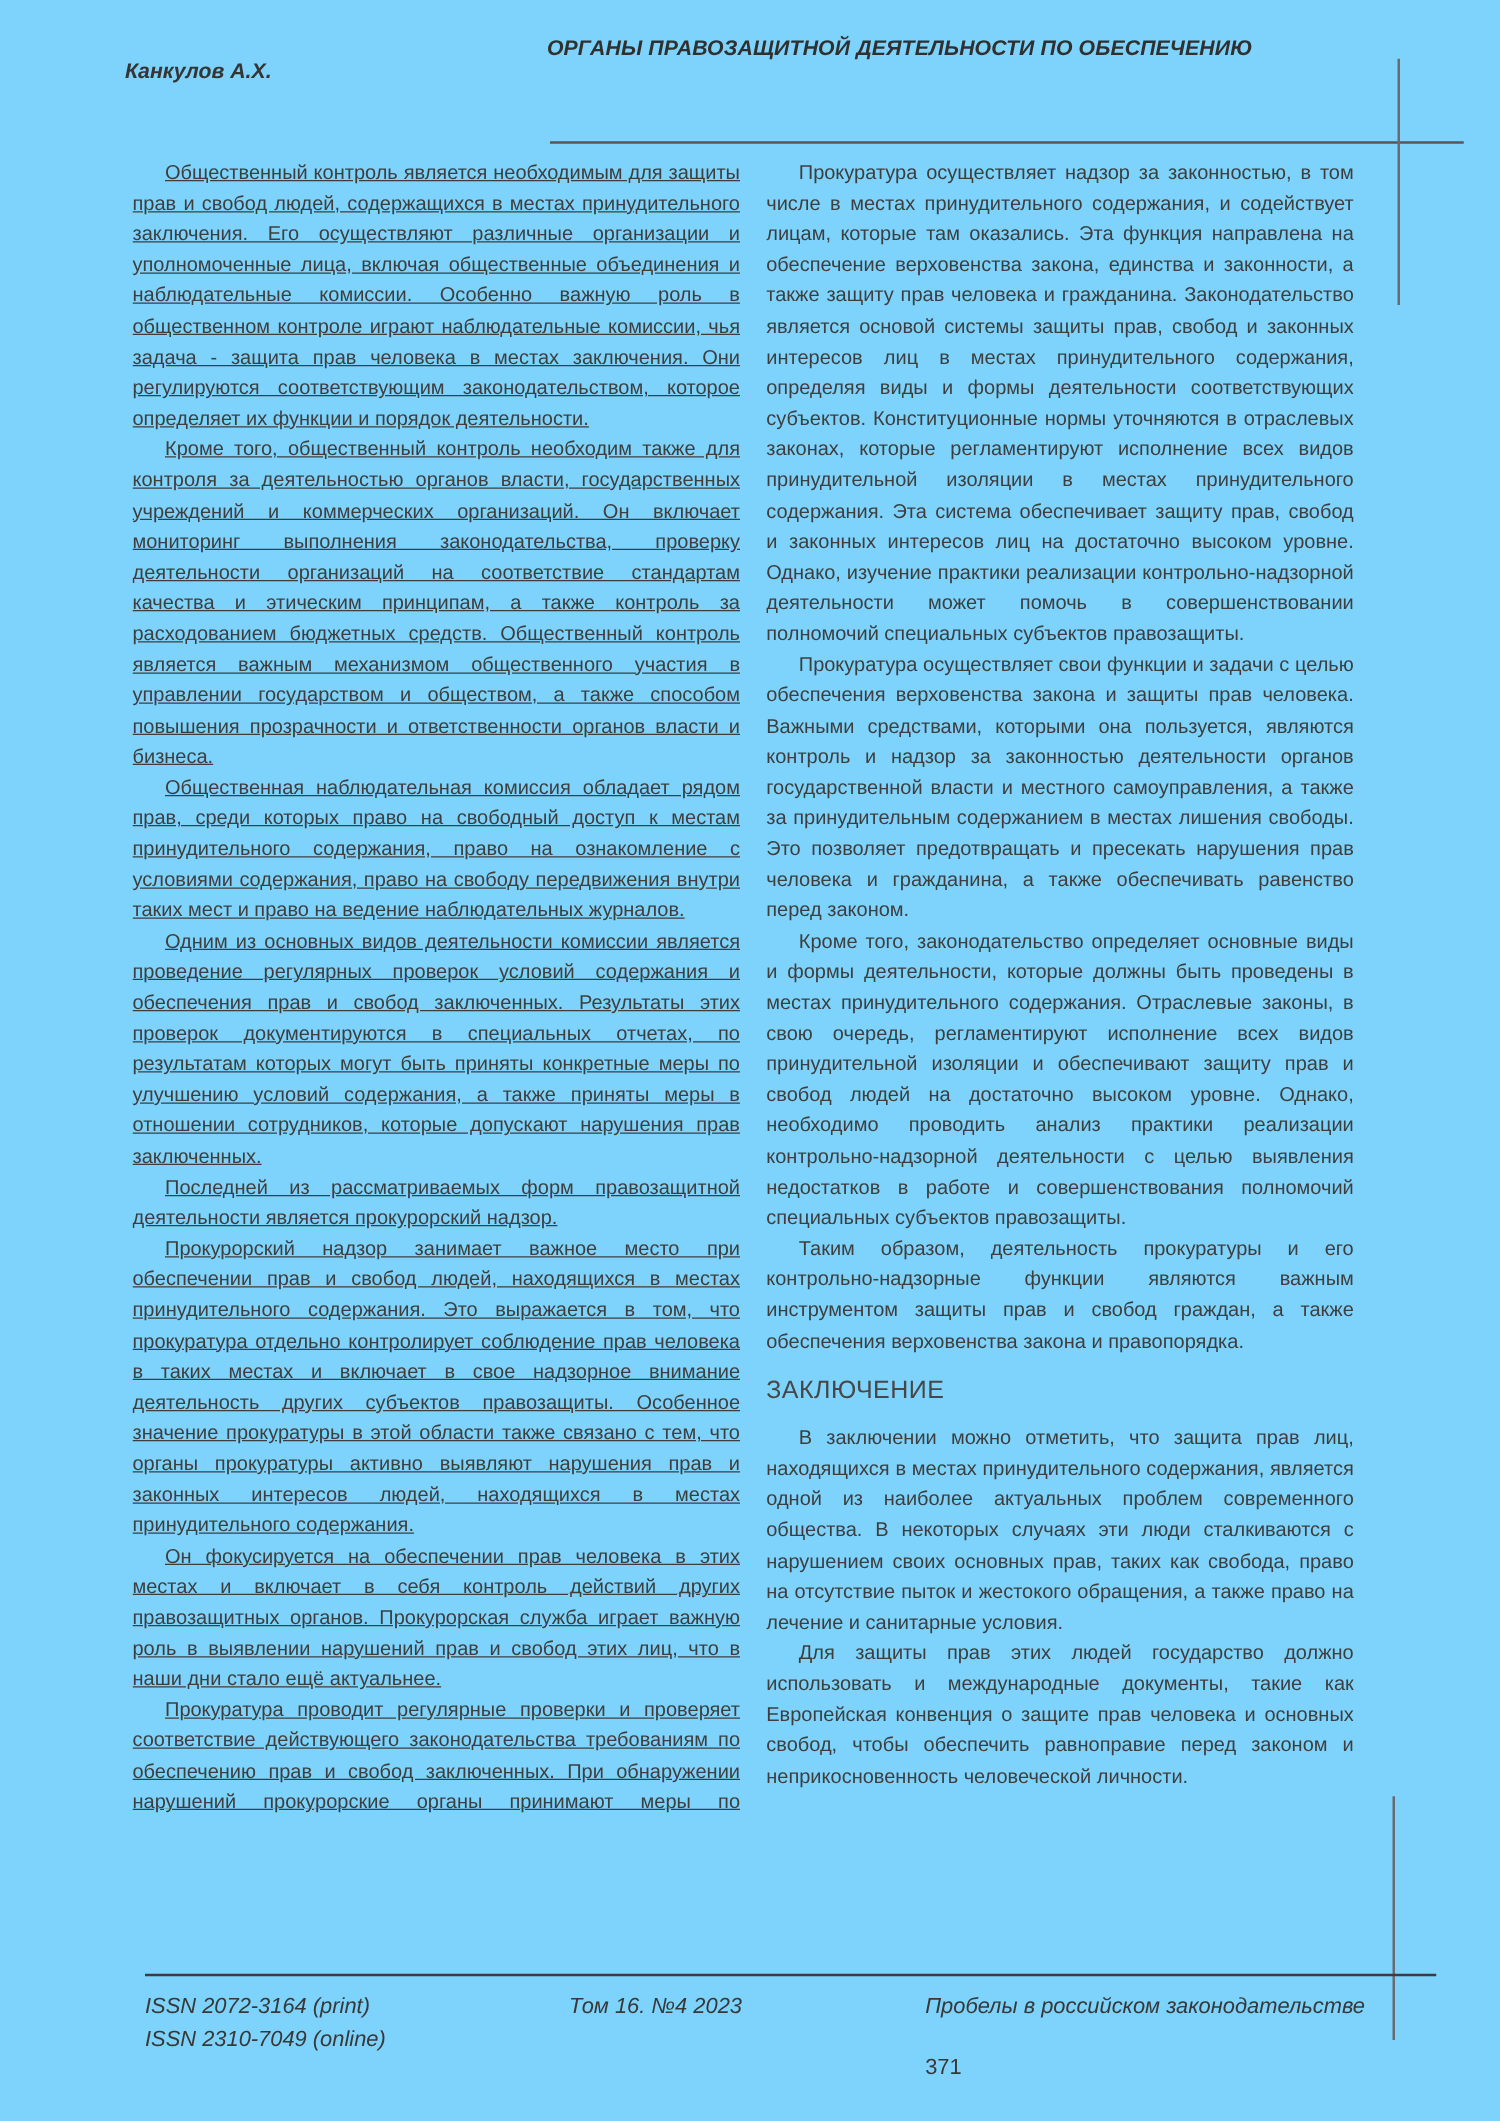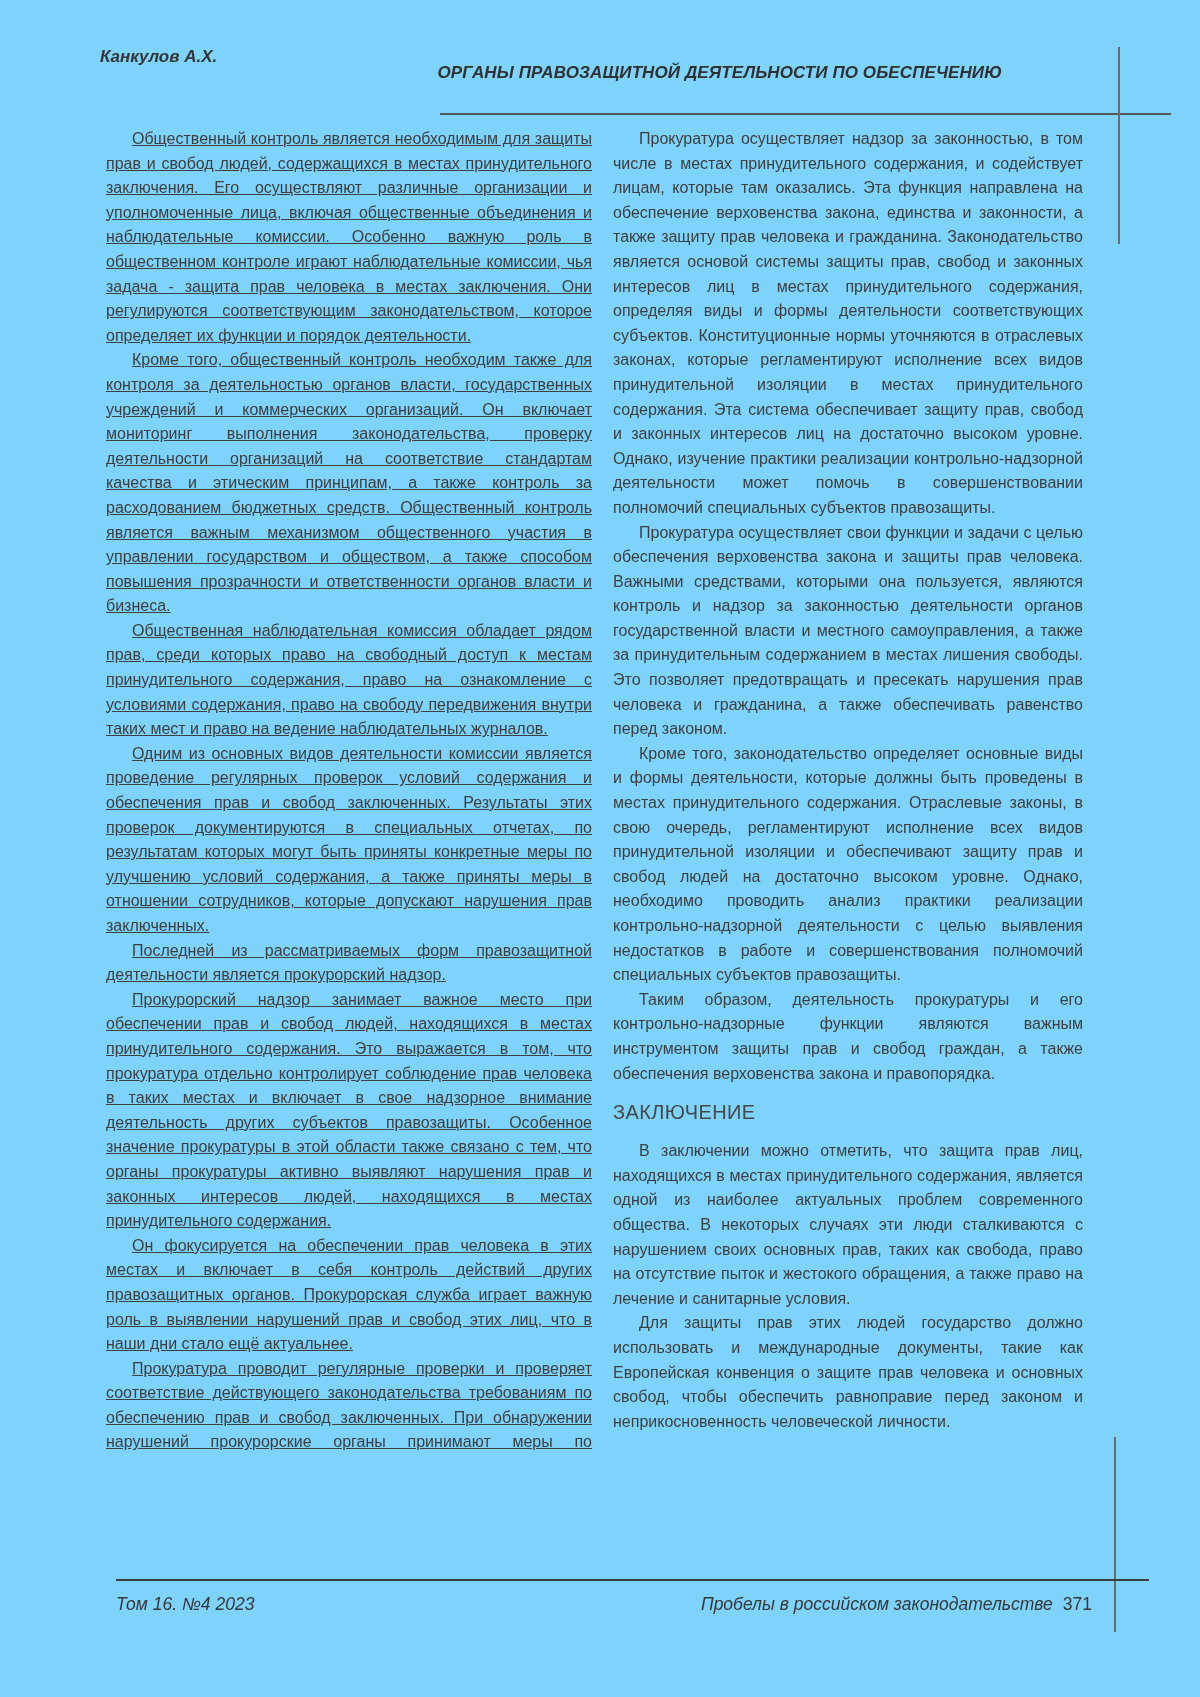--- a/index.html
+++ b/index.html
@@ -6,21 +6,21 @@
   .page{
     position:relative;width:1200px;height:1697px;background:#7dd3fc;
     font-family:"Liberation Sans",sans-serif;color:#3e3e3e;overflow:hidden;
   }
   
   .author{
     position:absolute;left:100px;top:47px;
     font-weight:bold;font-style:italic;font-size:17px;color:#353535;
   }
   .title{
-    position:absolute;top:61px;left:340px;width:662px;text-align:right;
+    position:absolute;top:27px;left:340px;width:662px;text-align:right;
     font-weight:bold;font-style:italic;font-size:17px;line-height:23px;
     color:#303030;letter-spacing:0.1px;
   }
   .title div{white-space:nowrap;}
   .header-rule{position:absolute;top:113px;left:440px;width:731px;height:2px;background:#57575a;}
   .vbar{position:absolute;width:2px;background:#6b6b6e;}
   .vbar-top{left:1118px;top:47px;height:197px;}
   .vbar-bottom{left:1114px;top:1437px;height:195px;}
   
   .columns{
@@ -41,21 +41,21 @@
     color:#474747;letter-spacing:0.4px;
   }
   
   .footer-rule{position:absolute;top:1579px;left:116px;width:1033px;height:2px;background:#3c3c3c;}
   .footer{
     position:absolute;top:1591px;left:116px;width:976px;
     display:flex;justify-content:space-between;align-items:flex-start;
     font-style:italic;font-size:17.5px;line-height:27px;color:#383838;
   }
   .issn div{white-space:nowrap;}
-  .journal-group{display:flex;gap:10px;white-space:nowrap;}
+  .journal-group{display:flex;gap:22px;white-space:nowrap;flex-direction:column;}
   .page-number{font-style:normal;}
 </style>
 </head>
 <body>
 
 <div class="page">
 
   <div class="author">Канкулов А.Х.</div>
 
   <div class="title">
@@ -84,20 +84,24 @@
         <p class="para">Таким образом, деятельность прокуратуры и его контрольно-надзорные функции являются важным инструментом защиты прав и свобод граждан, а также обеспечения верховенства закона и правопорядка.</p>
         <h2 class="section-heading">ЗАКЛЮЧЕНИЕ</h2>
         <p class="para">В заключении можно отметить, что защита прав лиц, находящихся в местах принудительного содержания, является одной из наиболее актуальных проблем современного общества. В некоторых случаях эти люди сталкиваются с нарушением своих основных прав, таких как свобода, право на отсутствие пыток и жестокого обращения, а также право на лечение и санитарные условия.</p>
         <p class="para">Для защиты прав этих людей государство должно использовать и международные документы, такие как Европейская конвенция о защите прав человека и основных свобод, чтобы обеспечить равноправие перед законом и неприкосновенность человеческой личности.</p>
       </div>
   </main>
 
   <div class="footer-rule"></div>
 
   <footer class="footer">
+    <div class="issn">
+      <div>ISSN 2072-3164 (print)</div>
+      <div>ISSN 2310-7049 (online)</div>
+    </div>
     <div class="volume">Том 16. №4 2023</div>
     <div class="journal-group">
       <span>Пробелы в российском законодательстве</span>
       <span class="page-number">371</span>
     </div>
   </footer>
 
 </div>
 
 </body></html>

